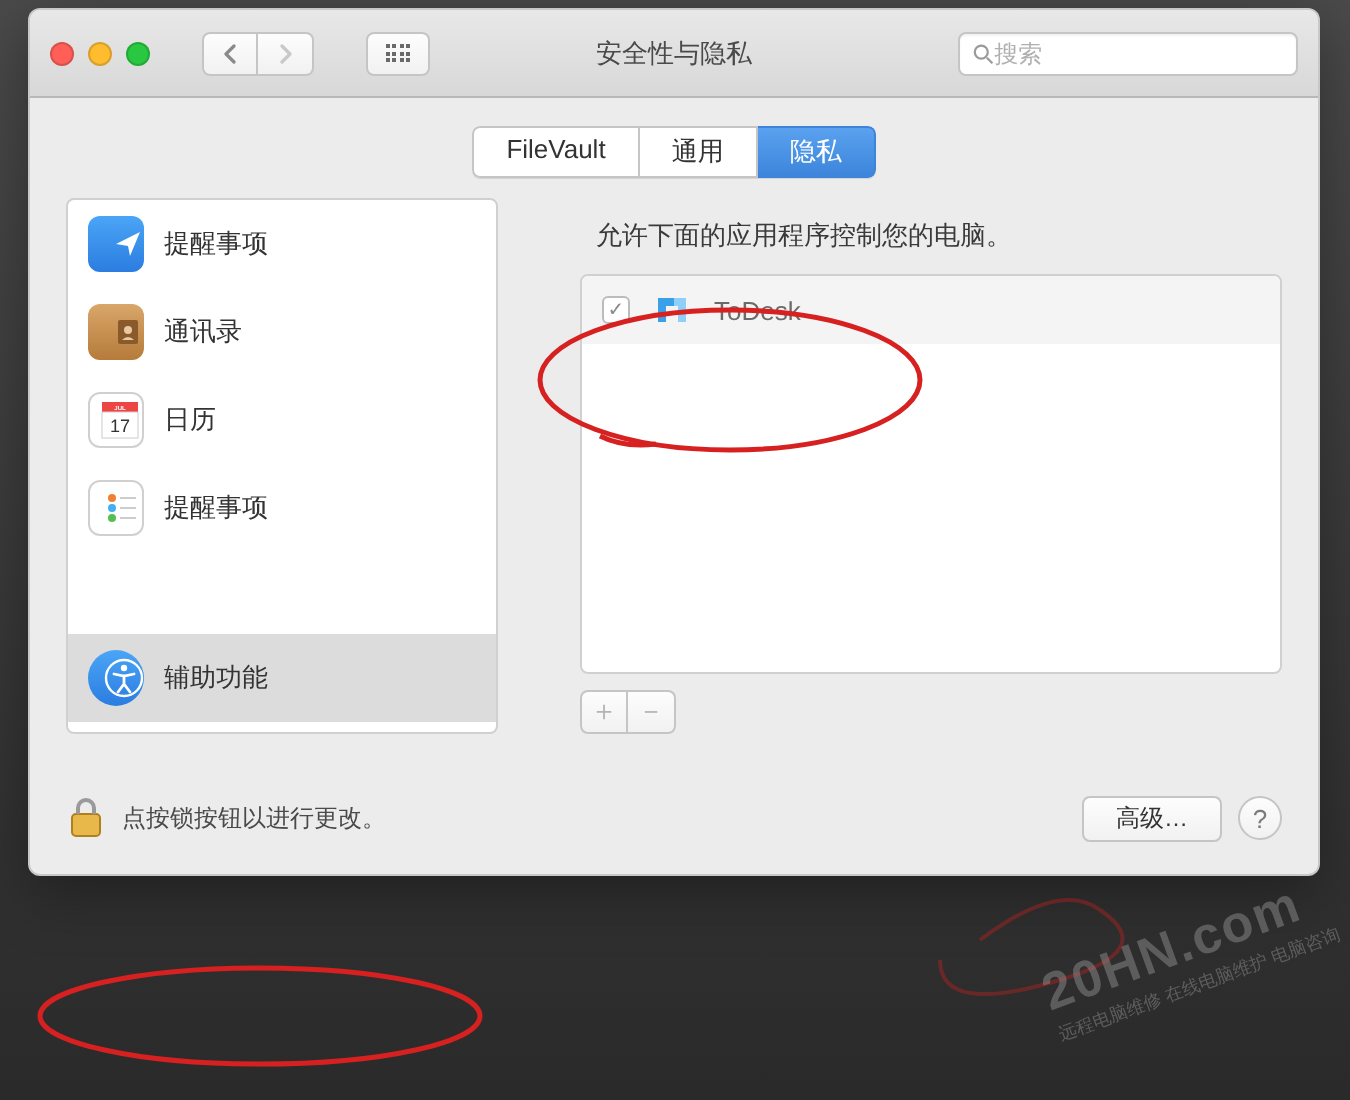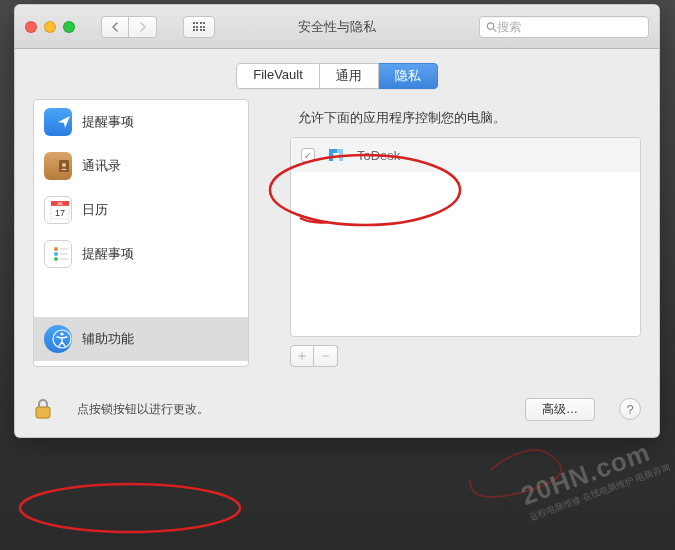--- a/index.html
+++ b/index.html
@@ -156,21 +156,21 @@
     background: linear-gradient(#fdfdfd,#f1f1f1);
     border: 1px solid #c5c5c5;
     display: flex; align-items: center; justify-content: center;
     color: #b5b5b5; font-size: 14px;
   }
   .sqbtn:first-child { border-radius: 4px 0 0 4px; }
   .sqbtn:last-child { border-radius: 0 4px 4px 0; border-left: none; }
   .footer {
     display: flex; align-items: center;
     padding: 16px 18px 16px;
-    gap: 24px;
+    gap: 8px;
     border-top: 0px solid transparent;
   }
   .locktext { font-size: 12px; color: #4a4a4a; }
   .advanced {
     margin-left: auto;
     padding: 2px 16px;
     background: linear-gradient(#fdfdfd,#f1f1f1);
     border: 1px solid #c5c5c5; border-radius: 4px;
     font-size: 12px; color: #333;
   }

